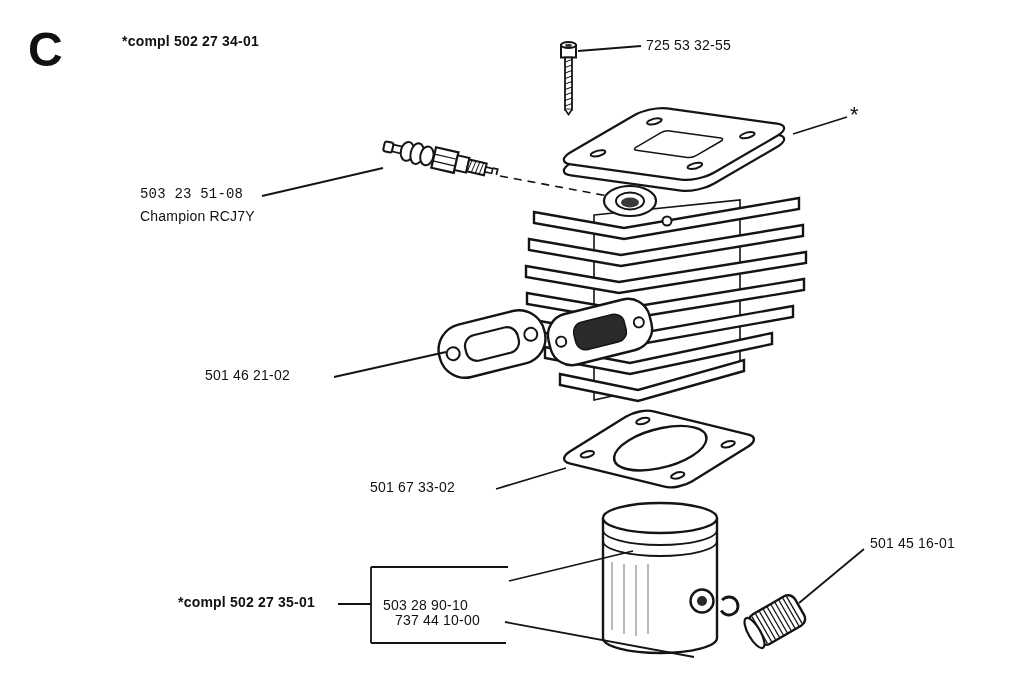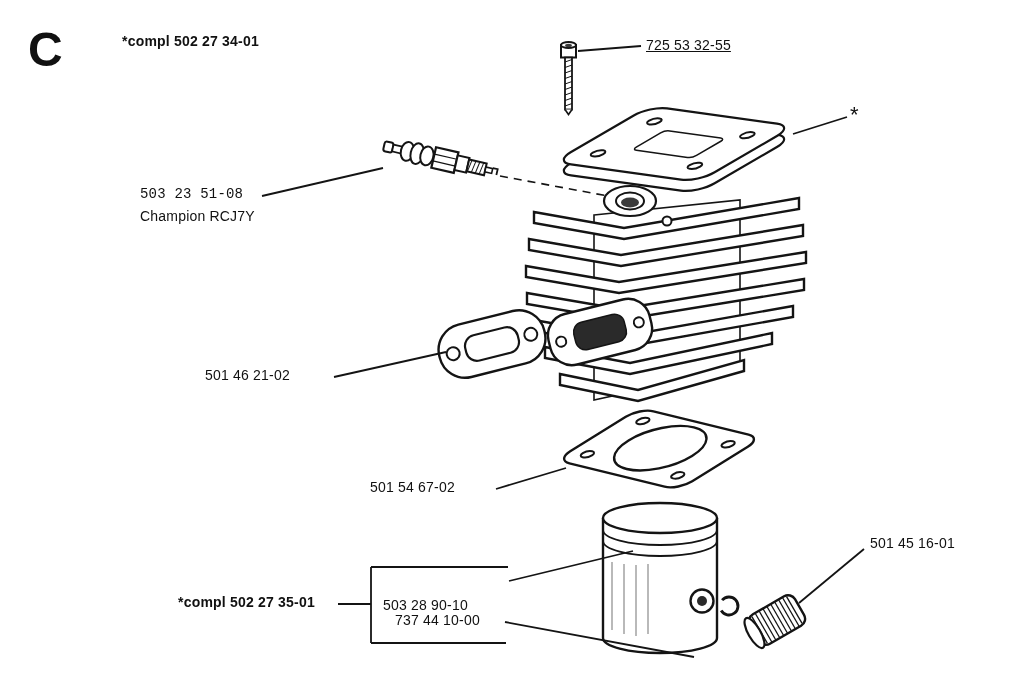--- a/index.html
+++ b/index.html
@@ -164,22 +164,22 @@
       <line class="ln" x1="338" y1="604" x2="371" y2="604"></line>
       <line class="ln" x1="371" y1="567" x2="371" y2="643"></line>
       <line class="ln" x1="371" y1="567" x2="508" y2="567"></line>
       <line class="ln" x1="371" y1="643" x2="506" y2="643"></line>
     </g>
   </g>
 </svg>
 
 <div class="lbl big" style="left:28px;top:22px;">C</div>
 <div class="lbl bold" style="left:122px;top:33px;">*compl 502 27 34-01</div>
-<div class="lbl" style="left:646px;top:37px;text-decoration:underline;">725 53 32-55</div>
+<div class="lbl" style="left:646px;top:37px;">725 53 32-55</div>
 <div class="lbl star" style="left:850px;top:102px;">*</div>
 <div class="lbl" style="left:140px;top:186px;font-family:Liberation Mono, monospace;">503 23 51-08</div>
 <div class="lbl" style="left:140px;top:208px;">Champion RCJ7Y</div>
 <div class="lbl" style="left:205px;top:367px;">501 46 21-02</div>
-<div class="lbl" style="left:370px;top:479px;">501 54 67-02</div>
+<div class="lbl" style="left:370px;top:479px;">501 67 33-02</div>
 <div class="lbl bold" style="left:130px;top:594px;margin-left:48px;">*compl 502 27 35-01</div>
 <div class="lbl" style="left:383px;top:597px;">503 28 90-10</div>
 <div class="lbl" style="left:383px;top:612px;margin-left:12px;">737 44 10-00</div>
 <div class="lbl" style="left:870px;top:535px;">501 45 16-01</div>
 
 </body></html>

